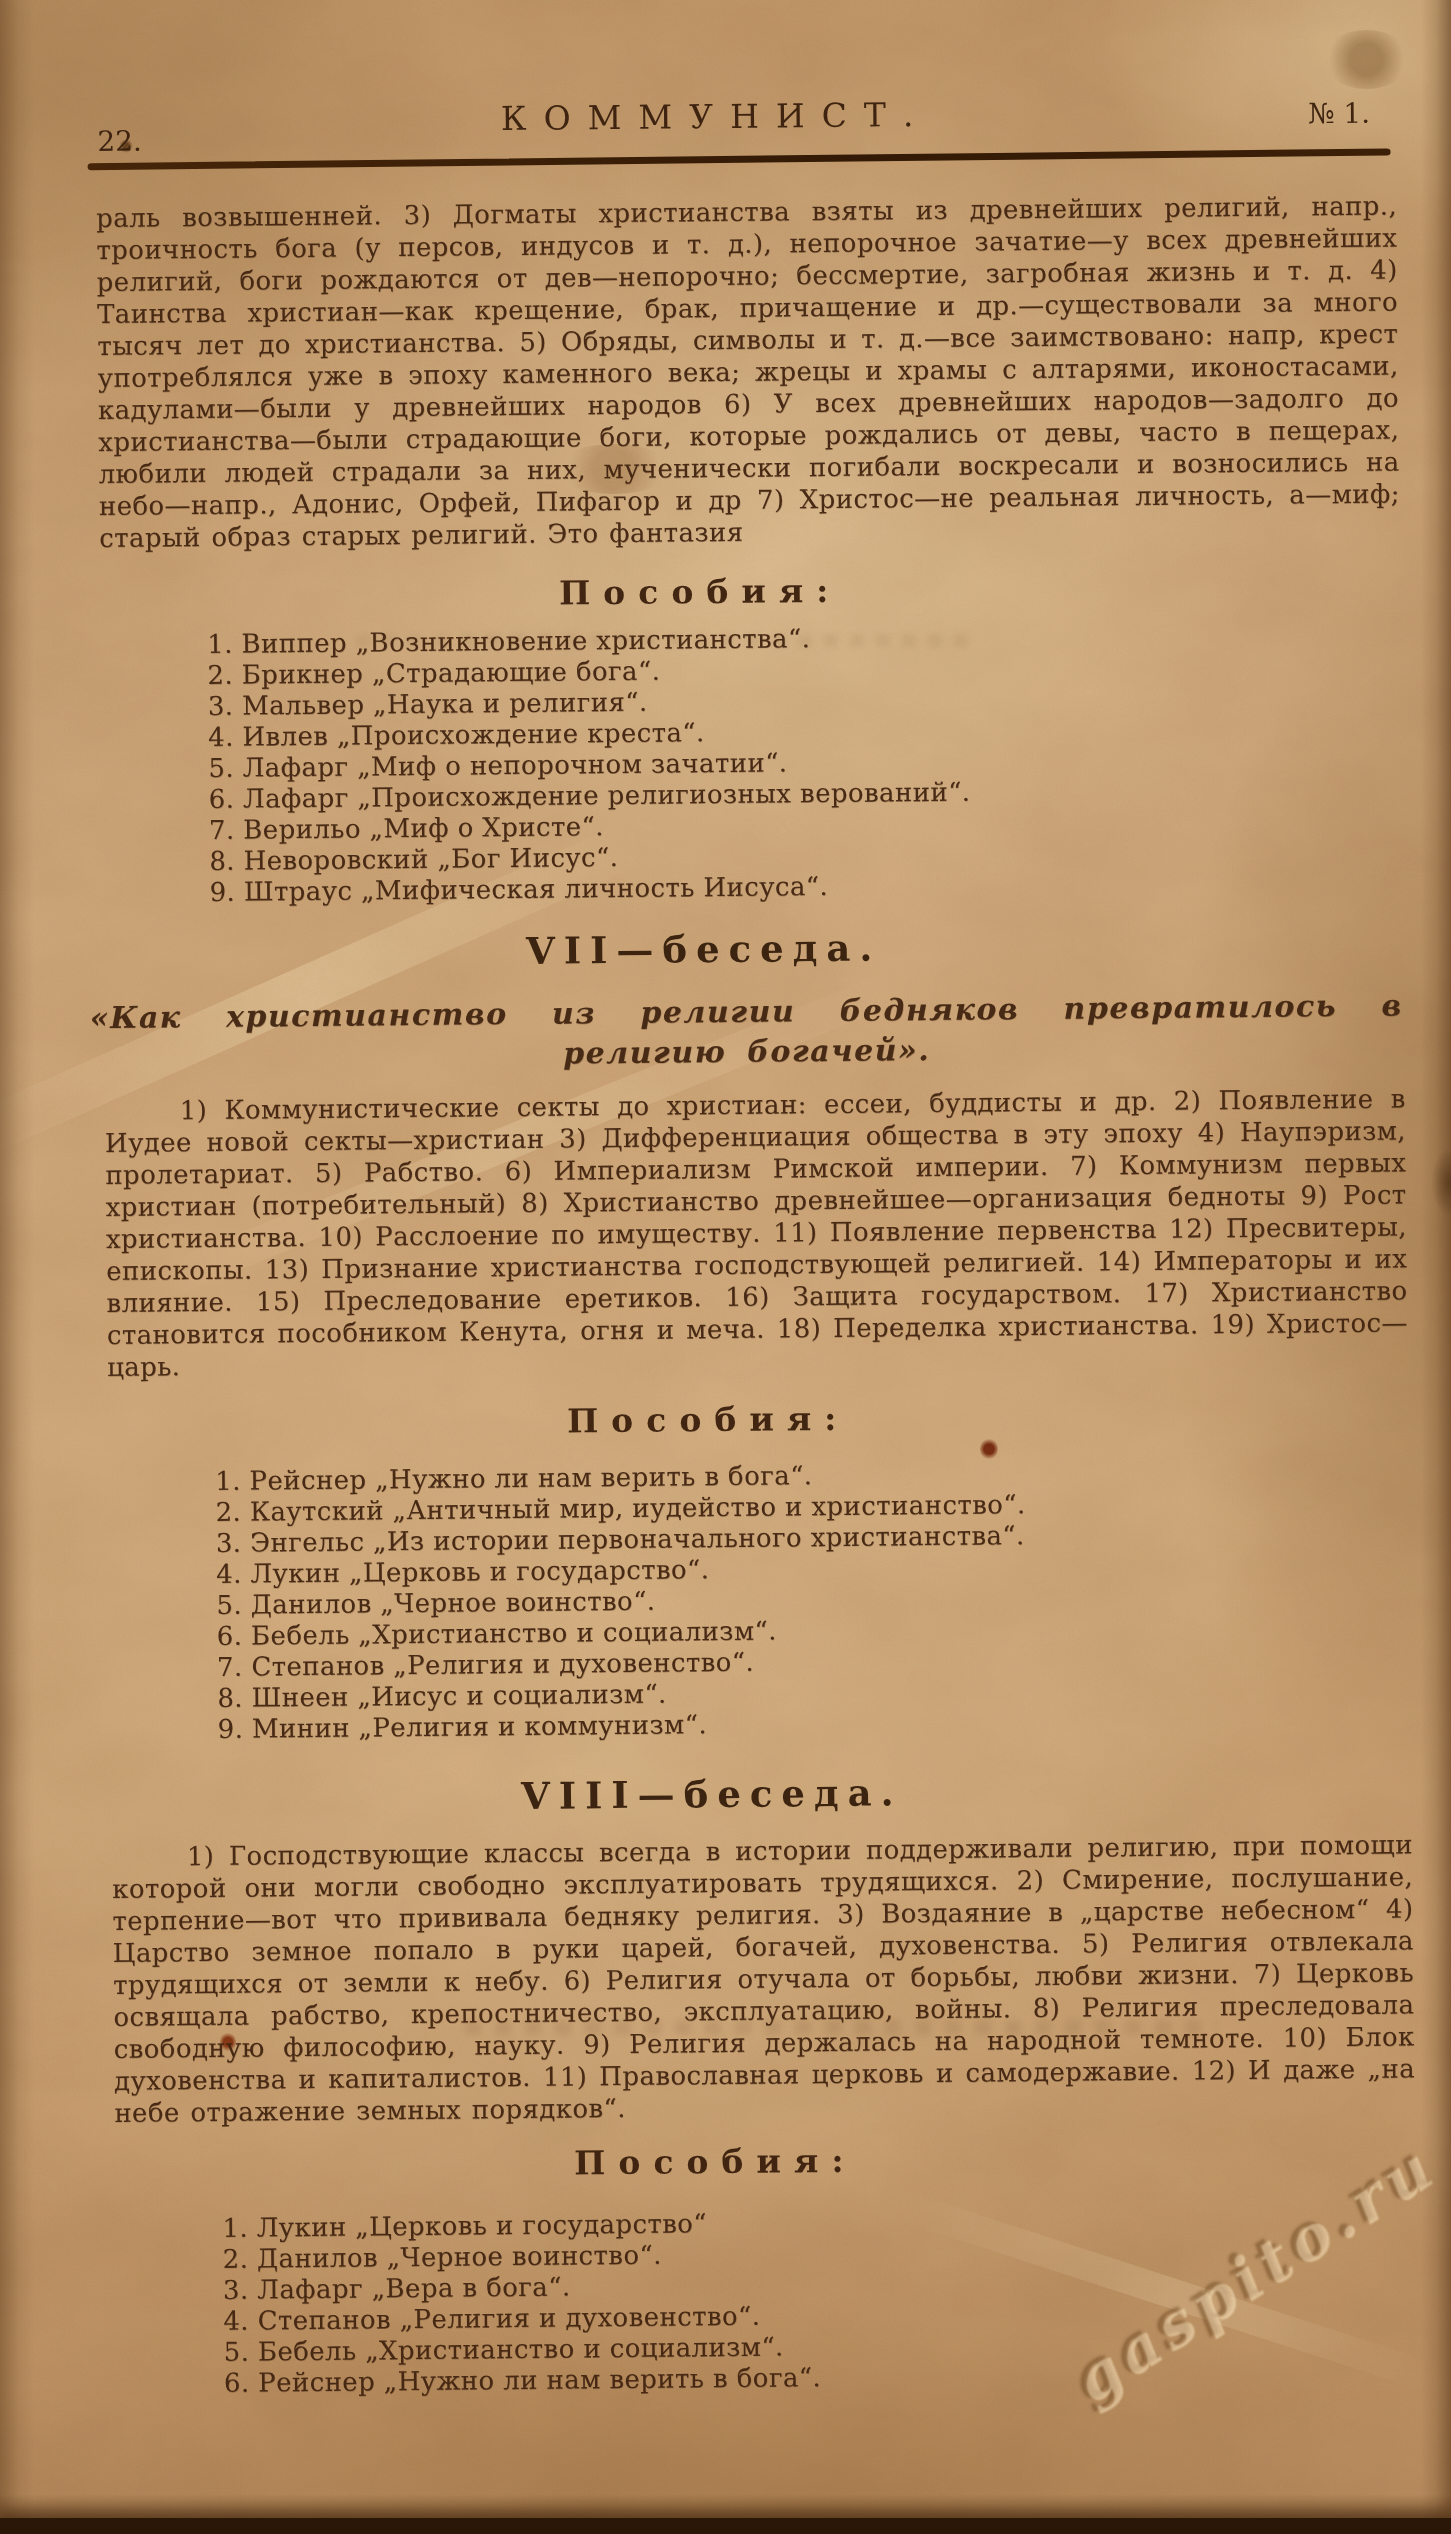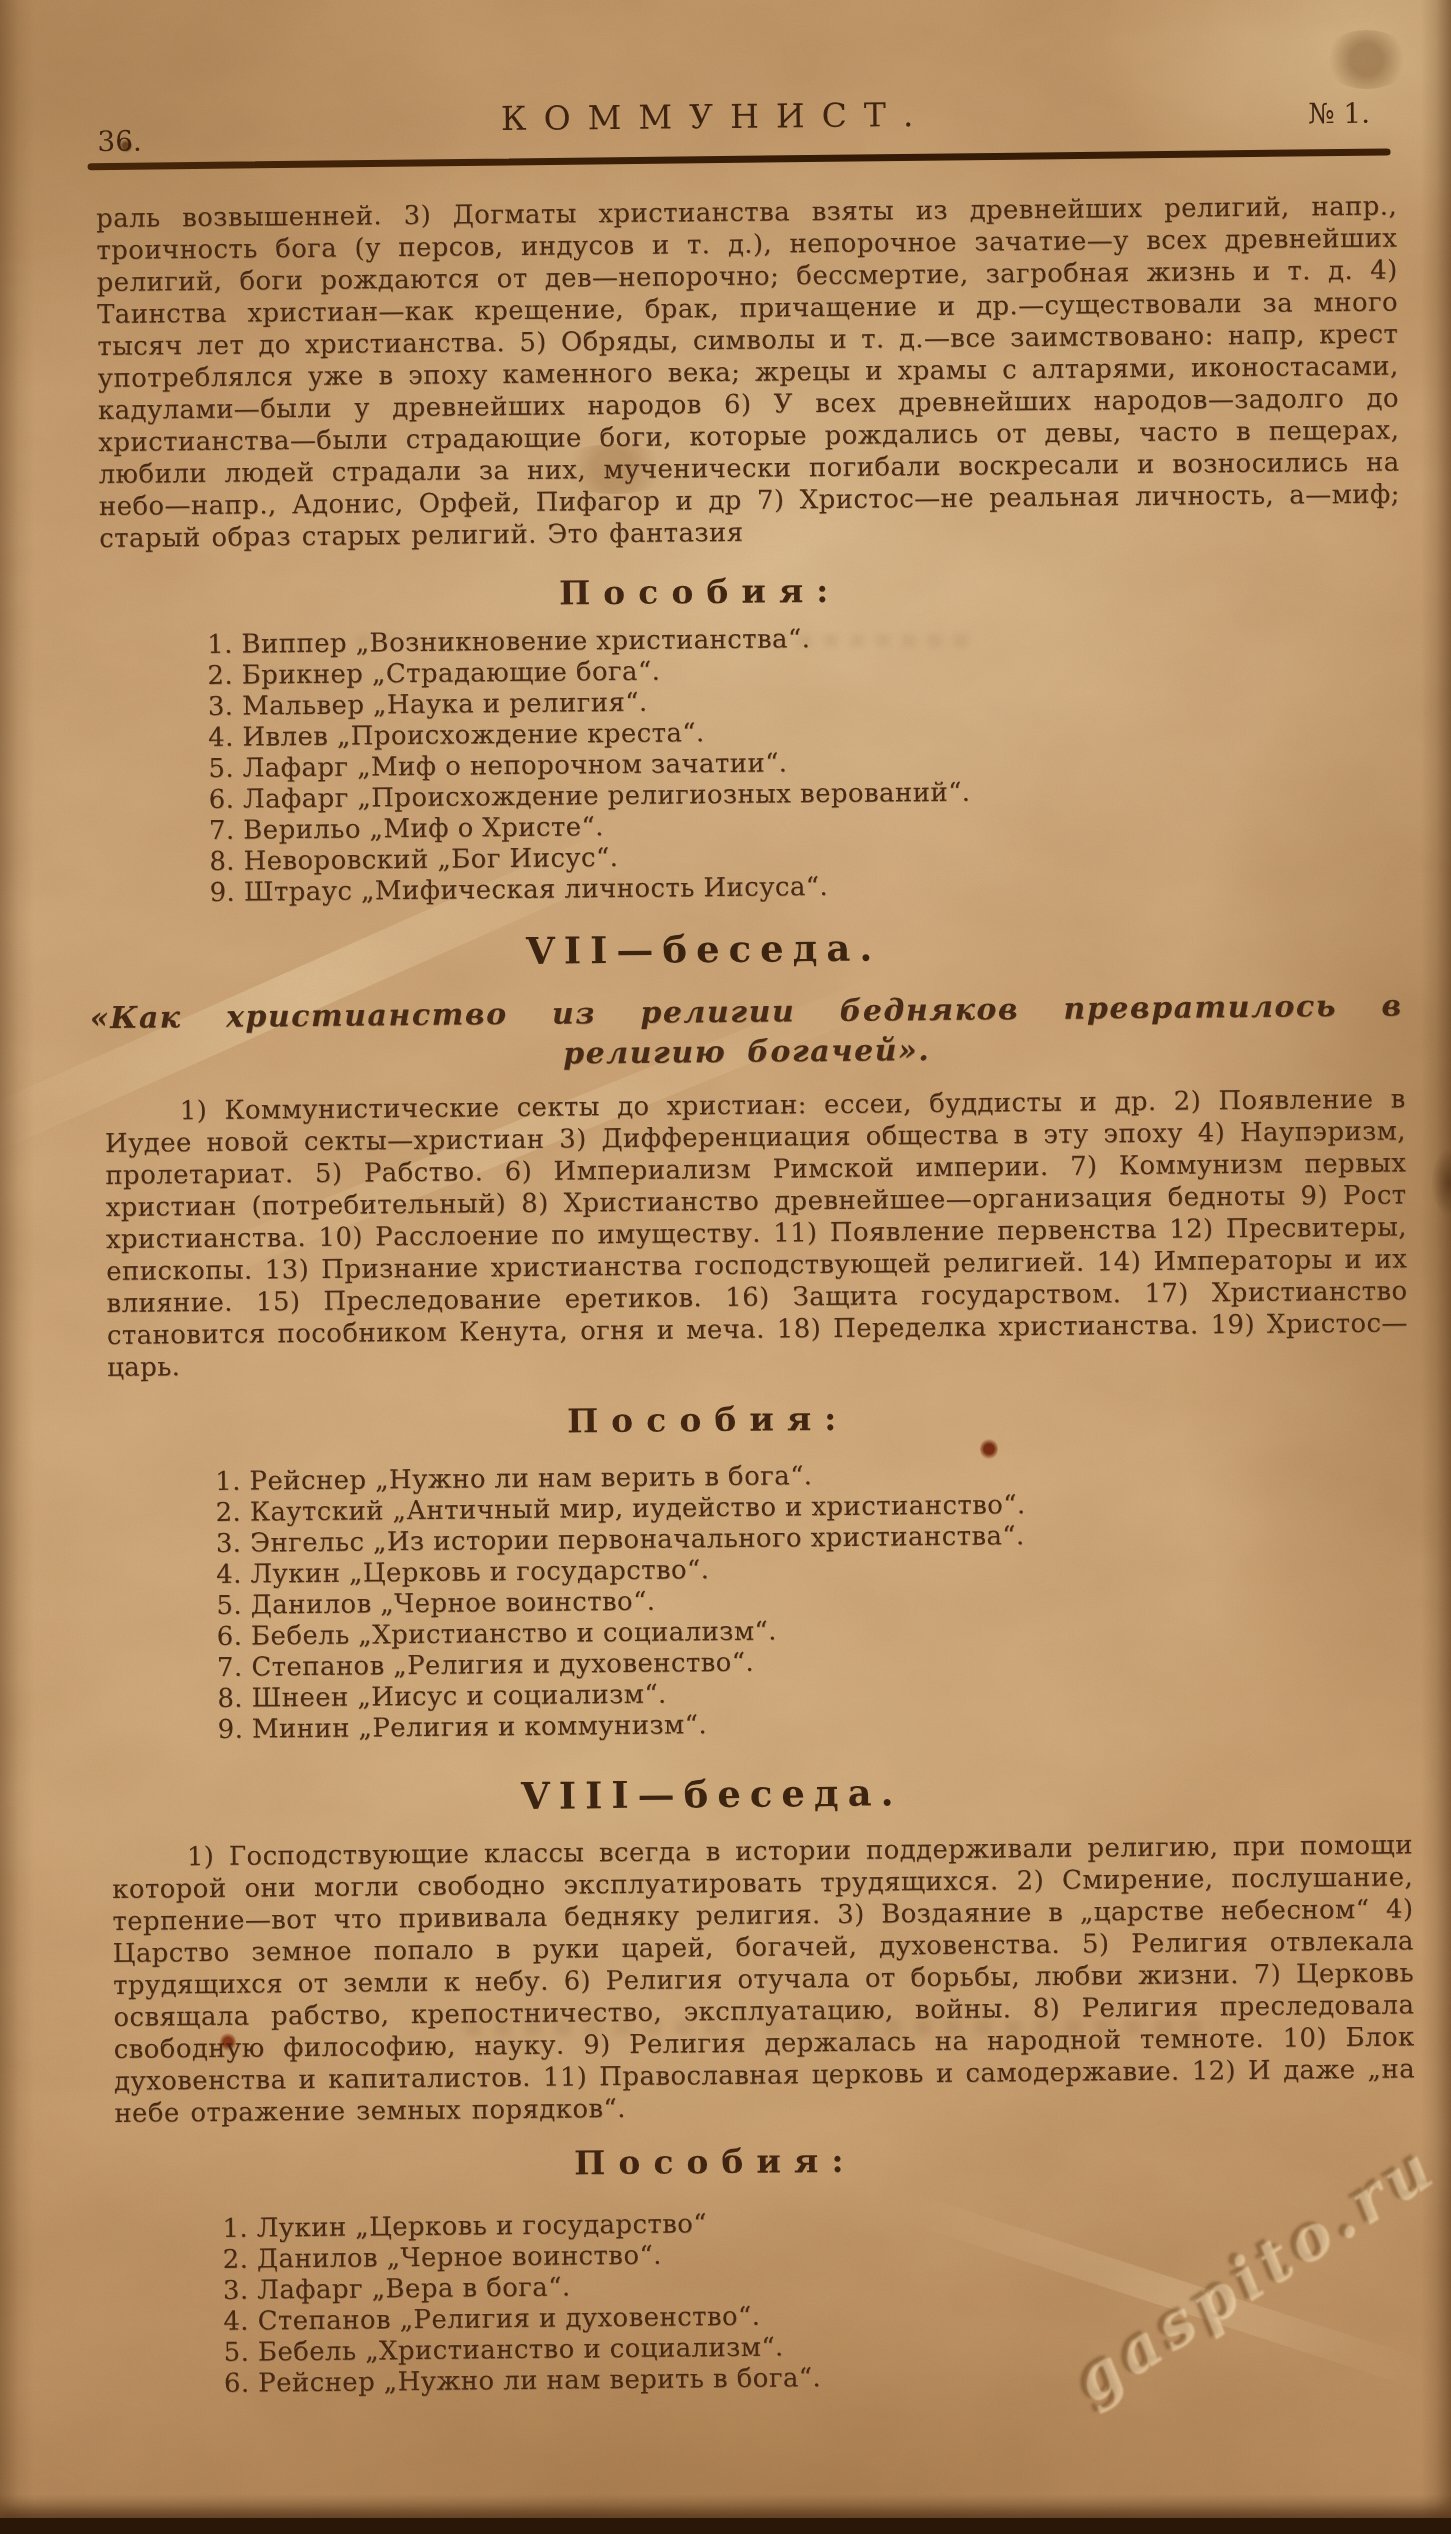--- a/index.html
+++ b/index.html
@@ -91,21 +91,21 @@
 <svg id="blotch" width="1451" height="2534" viewBox="0 0 1466 2560">
   <filter id="fblotch">
       <feTurbulence type="fractalNoise" baseFrequency="0.006 0.009" numOctaves="4" seed="11"></feTurbulence>
   <feColorMatrix type="matrix" values="0 0 0 0 0.40  0 0 0 0 0.27  0 0 0 0 0.13  0 0 0 0.55 -0.12"></feColorMatrix>
     </filter>
   <rect width="1466" height="2560" filter="url(#fblotch)"></rect>
 </svg>
 
 <div id="sheet">
 
-  <div class="abs hdr" style="left:107px;top:119px;">36.</div>
+  <div class="abs hdr" style="left:107px;top:119px;">22.</div>
   <div id="masthead" class="abs">КОММУНИСТ.</div>
   <div class="abs hdr" style="right:71px;top:103px;">№ 1.</div>
   <div id="rule" class="abs"></div>
 
   <div class="abs ink para" style="left:105px;top:196px;width:1301px;">раль возвышенней. 3) Догматы христианства взяты из древнейших религий, напр., троичность бога (у персов, индусов и т. д.), непорочное зачатие—у всех древнейших религий, боги рождаются от дев—непорочно; бессмертие, загробная жизнь и т. д. 4) Таинства христиан—как крещение, брак, причащение и др.—существовали за много тысяч лет до христианства. 5) Обряды, символы и т. д.—все заимствовано: напр, крест употреблялся уже в эпоху каменного века; жрецы и храмы с алтарями, иконостасами, кадулами—были у древнейших народов 6) У всех древнейших народов—задолго до христианства—были страдающие боги, которые рождались от девы, часто в пещерах, любили людей страдали за них, мученически погибали воскресали и возносились на небо—напр., Адонис, Орфей, Пифагор и др 7) Христос—не реальная личность, а—миф; старый образ старых религий. Это фантазия</div>
 
   <div class="abs head-posobiya" style="top:572px;">Пособия:</div>
   <div class="abs ink biblist" style="left:212px;top:624px;">
     <div class="li">1. Виппер „Возникновение христианства“.</div>
     <div class="li">2. Брикнер „Страдающие бога“.</div>

